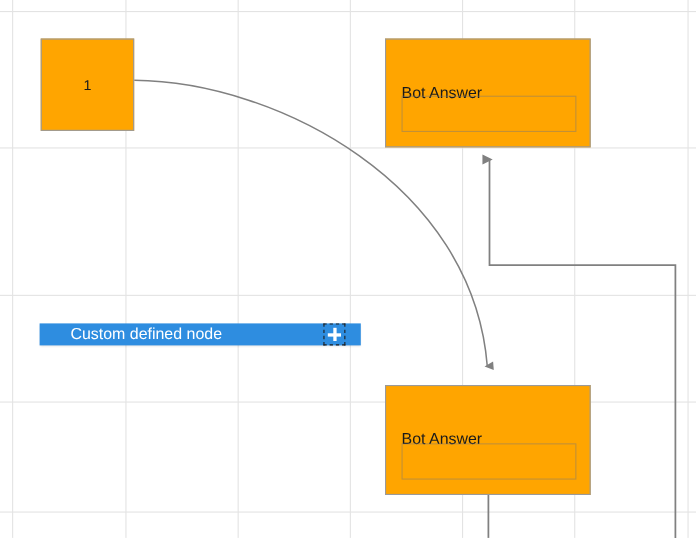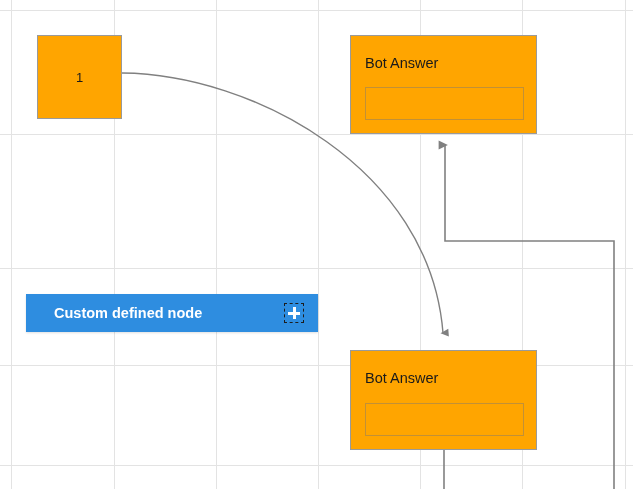--- a/index.html
+++ b/index.html
@@ -61,21 +61,21 @@
     justify-content: center;
   }
   .node-label-num {
     color: #1a1a1a;
     font-size: 13px;
     line-height: 1;
   }
   .node-title {
     position: absolute;
     left: 14px;
-    top: 20px;
+    top: 42px;
     color: #1a1a1a;
     font-size: 14.5px;
     line-height: 1;
     white-space: nowrap;
   }
   .node-slot {
     position: absolute;
     left: 14px;
     right: 12px;
     box-sizing: border-box;
@@ -173,21 +173,21 @@
   <div class="node" id="node-bot-top" style="left: 350px; top: 35px; width: 187px; height: 99px; background: rgb(255, 165, 0); border-color: rgb(154, 154, 154);">
     <div class="node-title" style="color: rgb(26, 26, 26);">Bot Answer</div>
     <div class="node-slot" style="top:51px;"></div>
   </div>
 
   <div class="node" id="node-bot-bottom" style="left: 350px; top: 350px; width: 187px; height: 100px; background: rgb(255, 165, 0); border-color: rgb(154, 154, 154);">
     <div class="node-title" style="color: rgb(26, 26, 26);">Bot Answer</div>
     <div class="node-slot" style="top:52px;"></div>
   </div>
 
-  <div class="palette-bar" style="left: 26px; top: 294px; width: 292px; height: 38px; background: rgb(46, 141, 224); font-weight: bold;">
+  <div class="palette-bar" style="left: 36px; top: 294px; width: 292px; height: 20px; background: rgb(46, 141, 224);">
     <span class="palette-label" style="color: rgb(255, 255, 255);">Custom defined node</span>
     <span class="palette-add">
       <span class="bar-h"></span>
       <span class="bar-v"></span>
     </span>
   </div>
 
 </div>
 
 </body></html>

